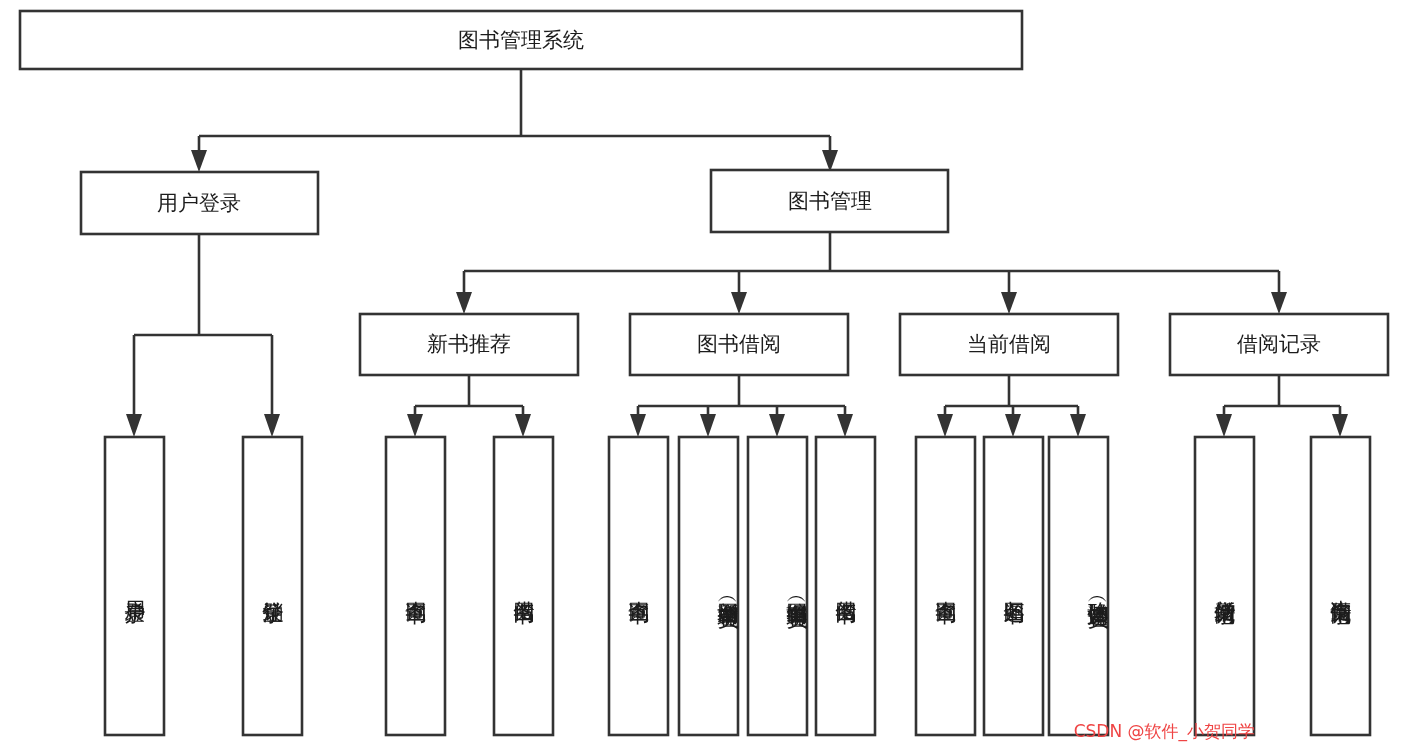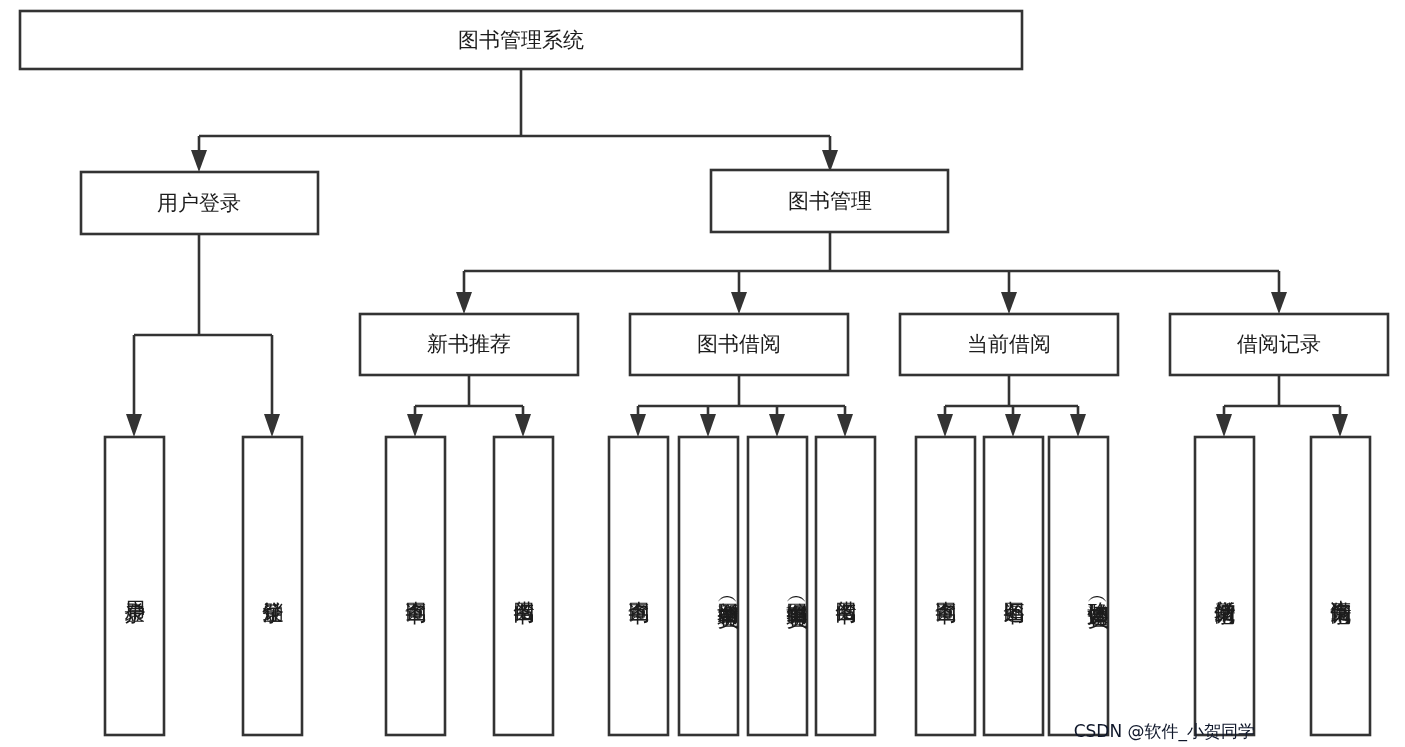--- a/index.html
+++ b/index.html
@@ -59,21 +59,21 @@
     line-height: 1;
     white-space: nowrap;
     pointer-events: none;
   }
   .watermark {
     position: absolute;
     right: 8px;
     bottom: 4px;
     font-family: "DejaVu Sans", "Liberation Sans", sans-serif;
     font-size: 17px;
-    color: #0f172a;
+    color: #ef4444;
     white-space: nowrap;
   }
 </style>
 </head>
 <body>
 
 <div id="diagram-root">
 
   <svg class="flow" viewBox="0 0 1405 747">
 

